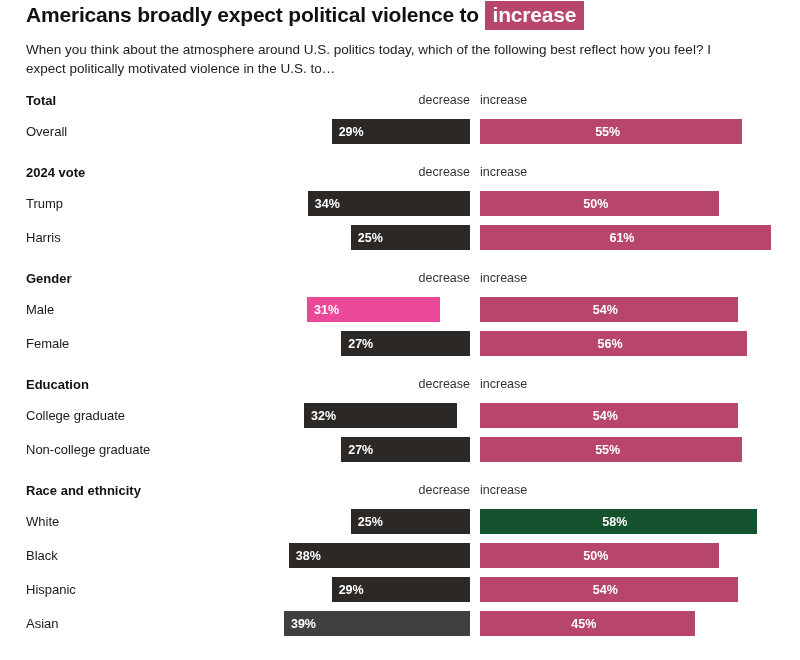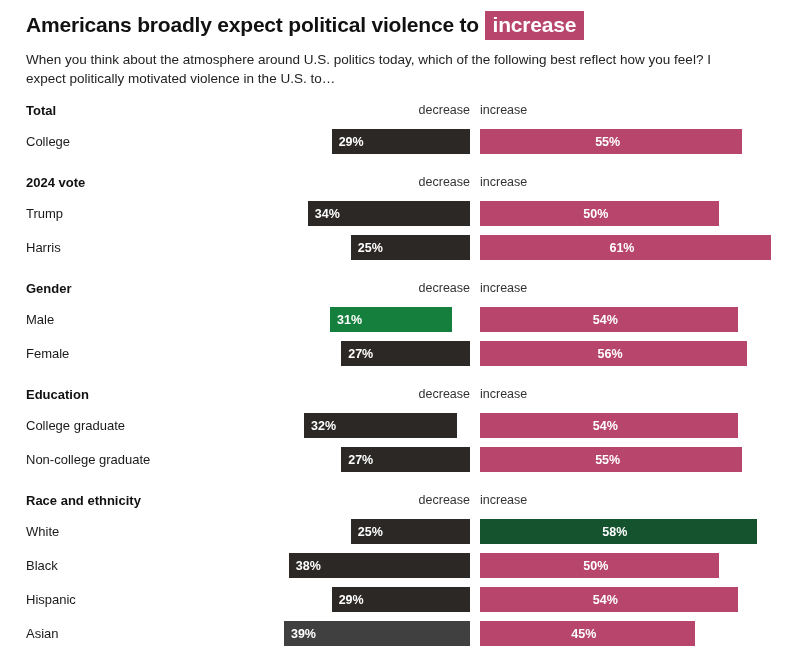--- a/index.html
+++ b/index.html
@@ -17,21 +17,20 @@
   #chart-root {
     position: relative;
     width: 800px;
     height: 660px;
     box-sizing: border-box;
     padding: 0 26px;
   }
 
   
   .title-block {
-    padding-top: 10px;
   }
   .chart-title {
     font-size: 21px;
     font-weight: bold;
     line-height: 30px;
     letter-spacing: -0.2px;
     margin: 0;
     white-space: nowrap;
     color: #111111;
   }
@@ -138,21 +137,21 @@
   </div>
 
   <div class="groups" id="groups">
       <div class="group">
         <div class="group-head">
           <div class="group-title">Total</div>
           <div class="axis-label decrease" style="left: 0px; width: 444px; text-align: right;">decrease</div>
           <div class="axis-label increase" style="left: 454px;">increase</div>
         </div>
         <div class="row">
-          <div class="row-label">College</div>
+          <div class="row-label">Overall</div>
           <div class="bar decrease" style="left: 305.67px; width: 138.33px; background: rgb(43, 40, 38);">
             <span>29%</span>
           </div>
           <div class="bar increase" style="left: 454px; width: 262.35px; background: rgb(184, 69, 107);">
             <span>55%</span>
           </div>
         </div>
       </div>
       <div class="group">
         <div class="group-head">
@@ -180,21 +179,21 @@
         </div>
       </div>
       <div class="group">
         <div class="group-head">
           <div class="group-title">Gender</div>
           <div class="axis-label decrease" style="left: 0px; width: 444px; text-align: right;">decrease</div>
           <div class="axis-label increase" style="left: 454px;">increase</div>
         </div>
         <div class="row">
           <div class="row-label">Male</div>
-          <div class="bar decrease" style="left: 304px; width: 122px; background: #15803d;">
+          <div class="bar decrease" style="left: 281px; width: 133px; background: #ec4899;">
             <span>31%</span>
           </div>
           <div class="bar increase" style="left: 454px; width: 257.58px; background: rgb(184, 69, 107);">
             <span>54%</span>
           </div>
         </div>
         <div class="row">
           <div class="row-label">Female</div>
           <div class="bar decrease" style="left: 315.21px; width: 128.79px; background: rgb(43, 40, 38);">
             <span>27%</span>

